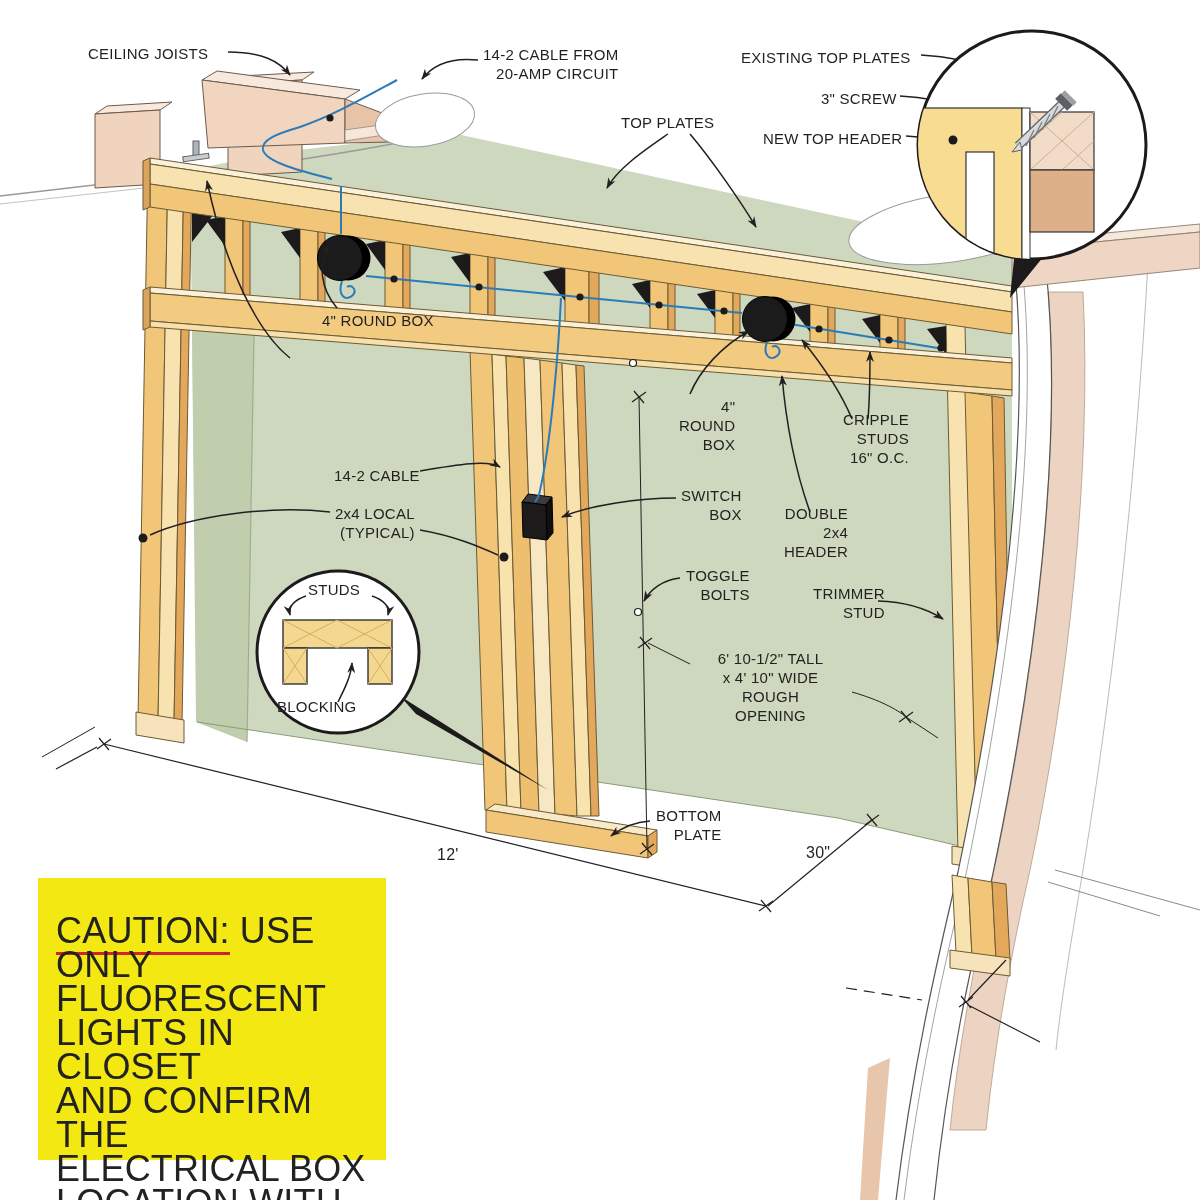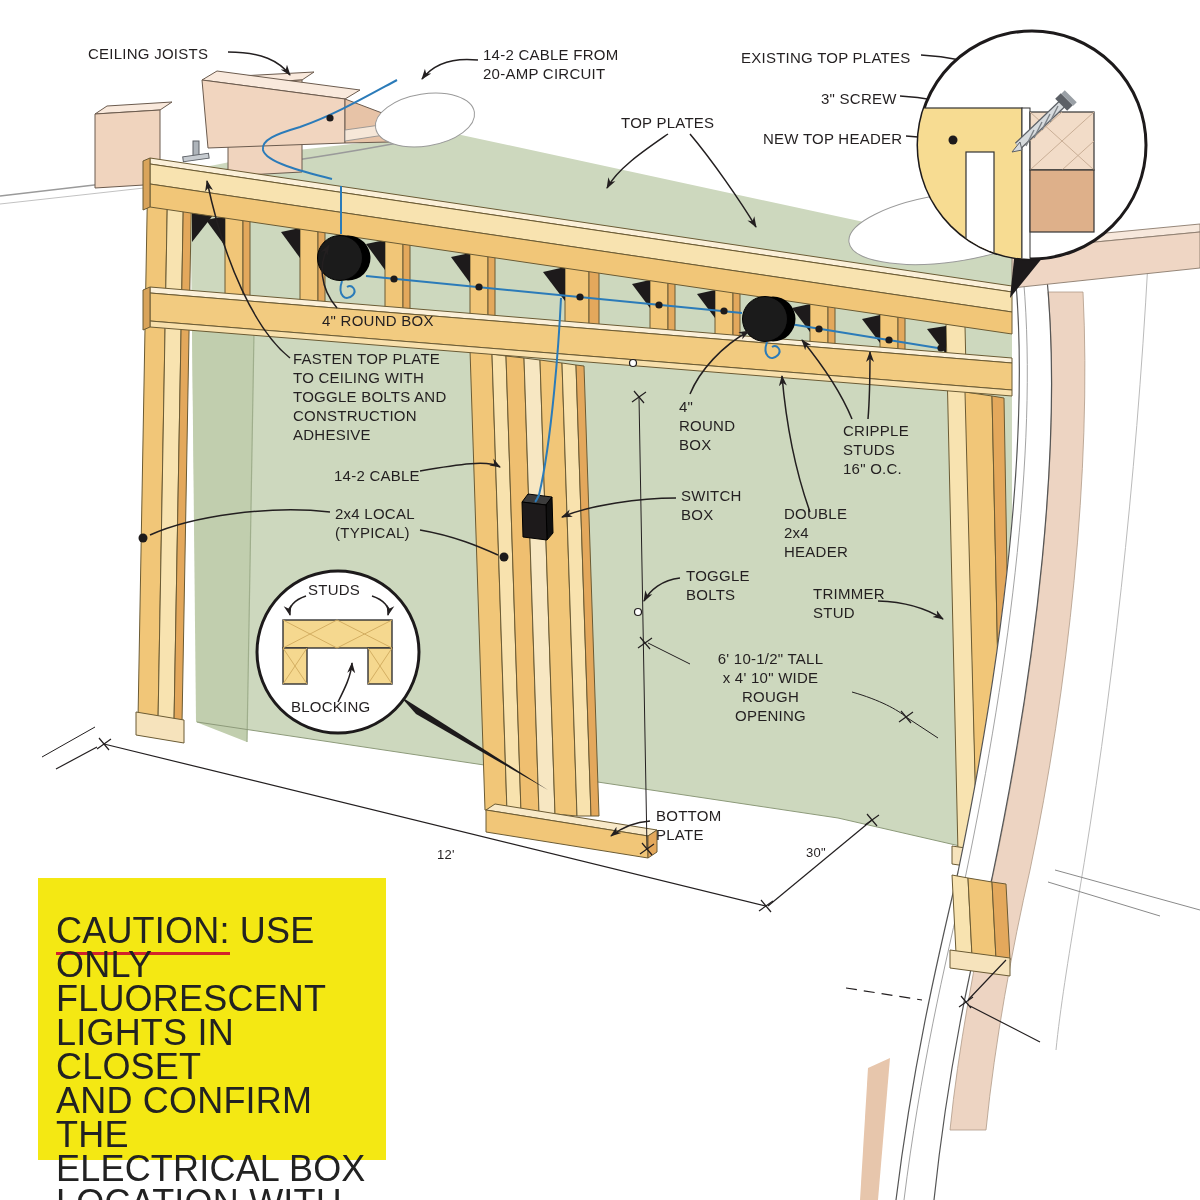--- a/index.html
+++ b/index.html
@@ -1,21 +1,21 @@
 <!DOCTYPE html>
 <html><head>
 <meta charset="utf-8">
 <style>
   html,body{margin:0;padding:0;background:#ffffff;}
   #stage{position:relative;width:1200px;height:1200px;background:#fff;overflow:hidden;
          font-family:"Liberation Sans", sans-serif;color:#231f20;}
   #art{position:absolute;left:0;top:0;}
   .label{position:absolute;font-size:15px;line-height:19px;letter-spacing:.25px;
-         white-space:pre-line;color:#231f20;}
-  .dim{font-size:13px;}
+         white-space:pre-line;color:#231f20;text-align:right;}
+  .dim{font-size:16px;}
   .caution{position:absolute;left:38px;top:878px;width:348px;height:282px;
            background:#F4E813;padding:36px 0 0 18px;box-sizing:border-box;
            font-size:36px;line-height:34px;letter-spacing:.2px;color:#222;}
   .caution .head{border-bottom:3px solid #D2232A;padding-bottom:1px;}
   .caution .body{white-space:pre-line;}
 </style>
 </head>
 <body>
 
 <div id="stage">
@@ -293,53 +293,48 @@
 </svg>
 
 <div class="label" style="left:88px;top:44px">CEILING JOISTS</div>
 <div class="label" style="left:483px;top:45px">14-2 CABLE FROM
 20-AMP CIRCUIT</div>
 <div class="label" style="left:741px;top:48px">EXISTING TOP PLATES</div>
 <div class="label" style="left:821px;top:89px">3" SCREW</div>
 <div class="label" style="left:763px;top:129px">NEW  TOP HEADER</div>
 <div class="label" style="left:621px;top:113px">TOP PLATES</div>
 <div class="label" style="left:322px;top:311px">4" ROUND BOX</div>
-<div class="label" style="left:293px;top:349px">FASTEN TOP PLATE
-TO CEILING WITH
-TOGGLE BOLTS AND
-CONSTRUCTION
-ADHESIVE</div>
 <div class="label" style="left:334px;top:466px">14-2 CABLE</div>
 <div class="label" style="left:335px;top:504px">2x4 LOCAL
 (TYPICAL)</div>
 <div class="label" style="left:679px;top:397px">4"
 ROUND
 BOX</div>
-<div class="label" style="left:843px;top:421px">CRIPPLE
+<div class="label" style="left:843px;top:410px">CRIPPLE
 STUDS
 16" O.C.</div>
 <div class="label" style="left:681px;top:486px">SWITCH
 BOX</div>
 <div class="label" style="left:784px;top:504px">DOUBLE
 2x4
 HEADER</div>
 <div class="label" style="left:686px;top:566px">TOGGLE
 BOLTS</div>
 <div class="label" style="left:813px;top:584px">TRIMMER
 STUD</div>
 <div class="label" style="left:688px;top:649px;width:165px;text-align:center">6' 10-1/2" TALL
 x 4' 10" WIDE
 ROUGH
 OPENING</div>
 <div class="label" style="left:656px;top:806px">BOTTOM
 PLATE</div>
 <div class="label dim" style="left:437px;top:845px">12'</div>
 <div class="label dim" style="left:806px;top:843px">30"</div>
 <div class="label" style="left:308px;top:580px">STUDS</div>
-<div class="label" style="left:291px;top:697px">BLOCKING</div>
+<div class="label" style="left:277px;top:697px">BLOCKING</div>
 
 <div class="caution"><span class="head">CAUTION:</span><span class="body"> USE
 ONLY FLUORESCENT
 LIGHTS IN CLOSET
 AND CONFIRM THE
 ELECTRICAL BOX
 LOCATION WITH YOUR
 LOCAL ELECTRICAL
 INSPECTOR.</span></div>
 

